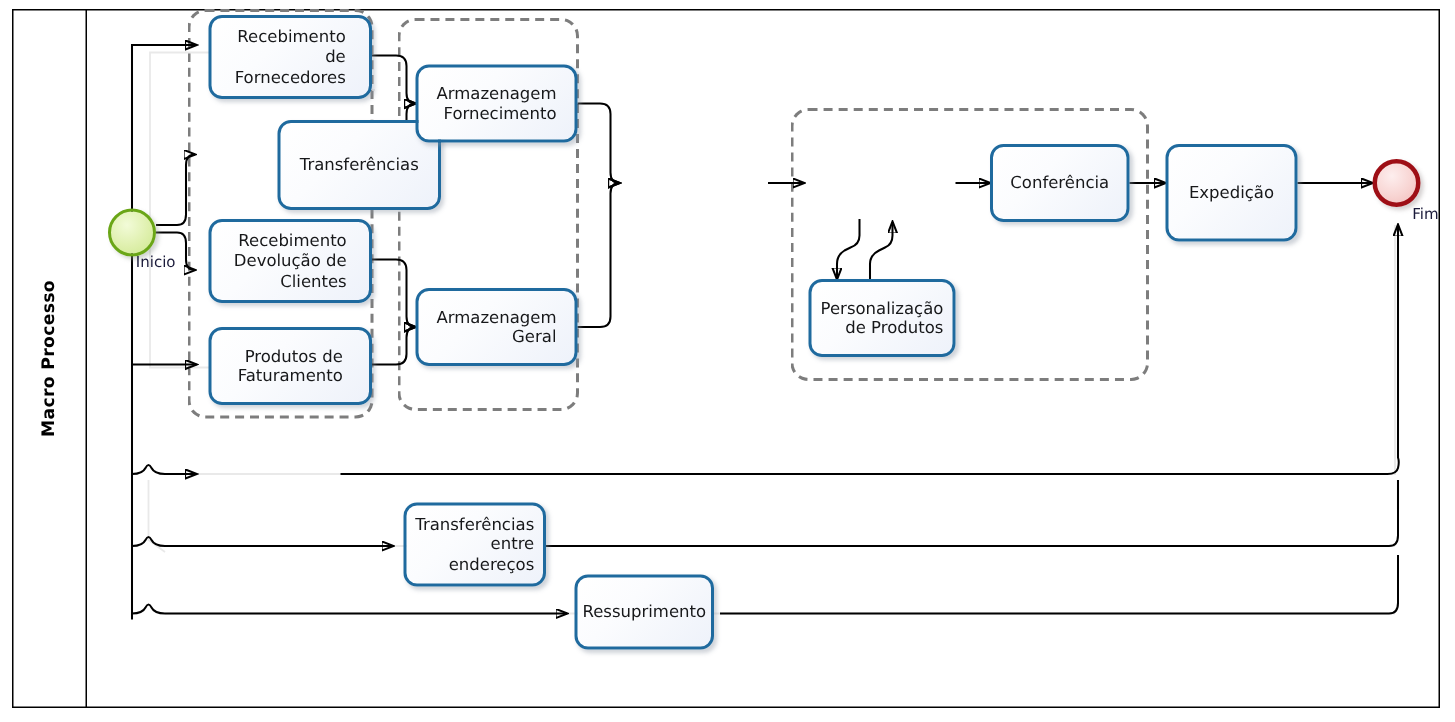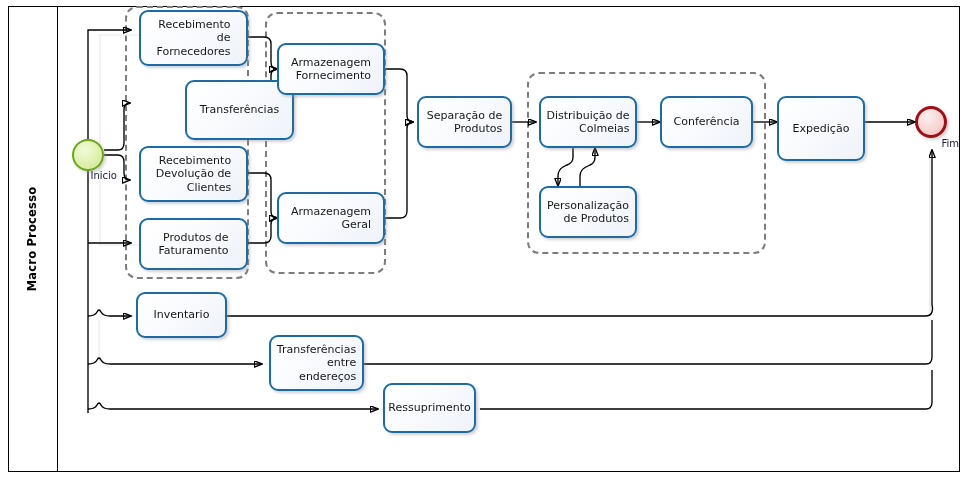--- a/index.html
+++ b/index.html
@@ -187,34 +187,29 @@
 
   <div class="task" style="left:139px;top:218px;width:109px;height:52px;">Produtos de
 Faturamento</div>
 
   <div class="task" style="left:277px;top:43px;width:108px;height:52px;">Armazenagem
 Fornecimento</div>
 
   <div class="task" style="left:277px;top:192px;width:108px;height:52px;">Armazenagem
 Geral</div>
 
-  <div class="task" style="left:417px;top:96px;width:95px;height:52px;">Separação de
-Produtos</div>
-
-  <div class="task" style="left:539px;top:96px;width:98px;height:52px;">Distribuição  de
-Colmeias</div>
+
 
   <div class="task" style="left:660px;top:96px;width:93px;height:52px;">Conferência</div>
 
   <div class="task" style="left:539px;top:186px;width:98px;height:52px;">Personalização
 de Produtos</div>
 
   <div class="task" style="left:777px;top:96px;width:88px;height:65px;">Expedição</div>
 
-  <div class="task" style="left:136px;top:292px;width:91px;height:46px;">Inventario</div>
 
   <div class="task" style="left:269px;top:335px;width:95px;height:56px;">Transferências
 entre
 endereços</div>
 
   <div class="task" style="left:383px;top:383px;width:93px;height:50px;">Ressuprimento</div>
 
 </div>
 
 </body></html>

